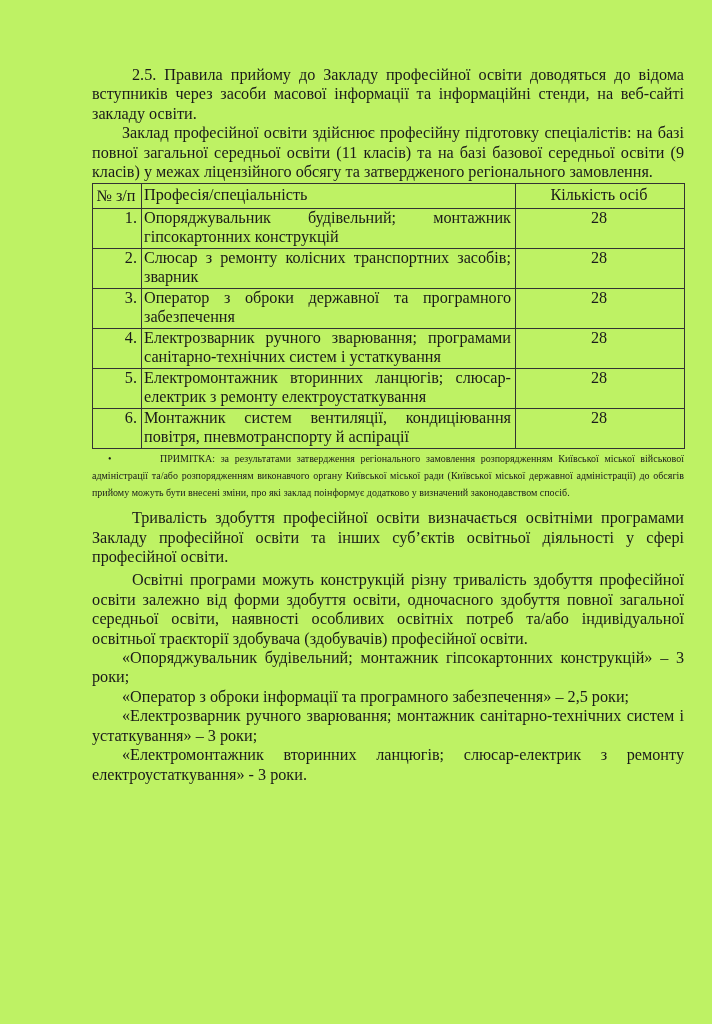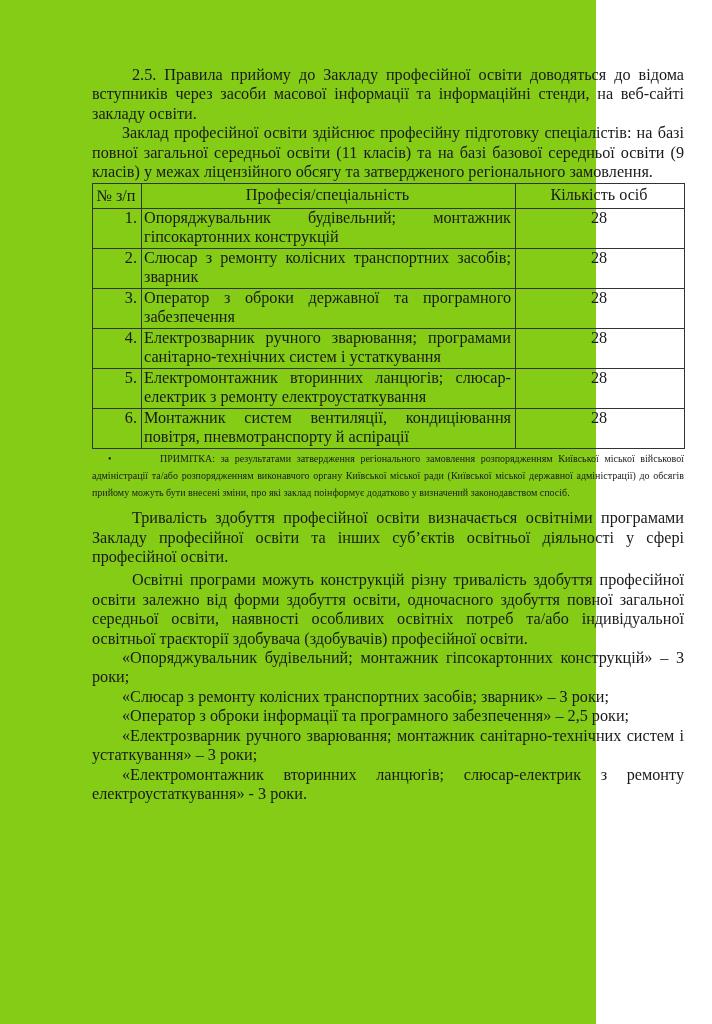--- a/index.html
+++ b/index.html
@@ -2,22 +2,22 @@
 <html><head>
   <meta charset="utf-8">
   <style>
     html, body { margin: 0; padding: 0; background: #ffffff; }
     body {
       width: 712px; height: 1024px; overflow: hidden; position: relative;
       font-family: "Liberation Serif", "DejaVu Serif", serif;
       color: #1a1a1a;
     }
     .page {
-      position: absolute; left: 0; top: 0; width: 596px; height: 1024px;
-      background: #84cc16;
+      position: absolute; left: 0; top: 0; width: 712px; height: 1024px;
+      background: #bef264;
     }
     .content {
       position: absolute; left: 92px; top: 66px; width: 592px;
       font-size: 16.2px; line-height: 19.4px;
     }
     p { margin: 0; text-align: justify; }
     .indent { text-indent: 40px; }
     .indent-sm { text-indent: 30px; }
 
     table.admission {
@@ -25,21 +25,21 @@
       font-size: 16.2px; line-height: 19px;
     }
     table.admission th, table.admission td {
       border: 1px solid #333; vertical-align: top; font-weight: normal;
       padding: 0 4px 1px 2px;
     }
     table.admission th { vertical-align: middle; padding-top: 2px; padding-bottom: 3px; }
     .c-num { width: 42px; text-align: right; }
     th.c-num { text-align: center; line-height: 18px; }
     .c-prof { width: 367px; text-align: justify; }
-    th.c-prof { text-align: center; }
+    th.c-prof { text-align: left; }
     .c-count { text-align: center; margin-top: 18px; }
 
     .note {
       font-size: 10px; line-height: 16.6px; margin-top: 2px;
       text-align: justify;
     }
     .note .bullet { display: inline-block; width: 52px; text-indent: 0; padding-left: 16px; }
     .gap-8 { margin-top: 8px; }
     .gap-4 { margin-top: 4px; }
   </style>
@@ -93,18 +93,17 @@
         </tr>
       </tbody>
     </table>
 
     <p class="note"><span class="bullet">•</span><span>ПРИМІТКА: за результатами затвердження регіонального замовлення розпорядженням Київської міської військової адміністрації та/або розпорядженням виконавчого органу Київської міської ради (Київської міської державної адміністрації) до обсягів прийому можуть бути внесені зміни, про які заклад поінформує додатково у визначений законодавством спосіб.</span></p>
 
     <p class="indent gap-8">Тривалість здобуття професійної освіти визначається освітніми програмами Закладу професійної освіти та інших суб’єктів освітньої діяльності у сфері професійної освіти.</p>
     <p class="indent gap-4">Освітні програми можуть конструкцій різну тривалість здобуття професійної освіти залежно від форми здобуття освіти, одночасного здобуття повної загальної середньої освіти, наявності особливих освітніх потреб та/або індивідуальної освітньої траєкторії здобувача (здобувачів) професійної освіти.</p>
 
     <p class="indent-sm">«Опоряджувальник будівельний; монтажник гіпсокартонних конструкцій» – 3 роки;</p>
-    <p class="indent-sm">«Слюсар з ремонту колісних транспортних засобів; зварник» – 3 роки;</p>
     <p class="indent-sm">«Оператор з оброки інформації та програмного забезпечення» – 2,5 роки;</p>
     <p class="indent-sm">«Електрозварник ручного зварювання; монтажник санітарно-технічних систем і устаткування» – 3 роки;</p>
     <p class="indent-sm">«Електромонтажник вторинних ланцюгів; слюсар-електрик з ремонту електроустаткування» - 3 роки.</p>
   </div>
 </div>
 
 </body></html>

